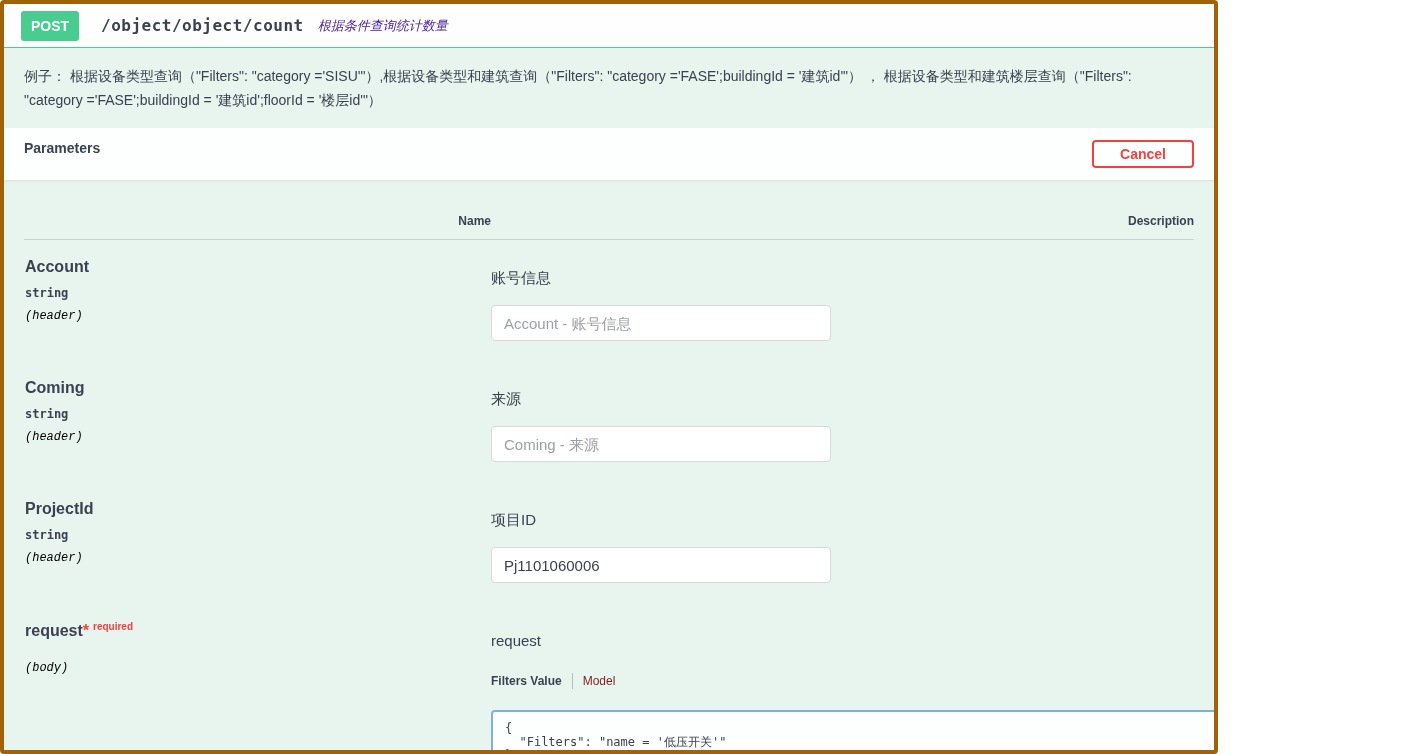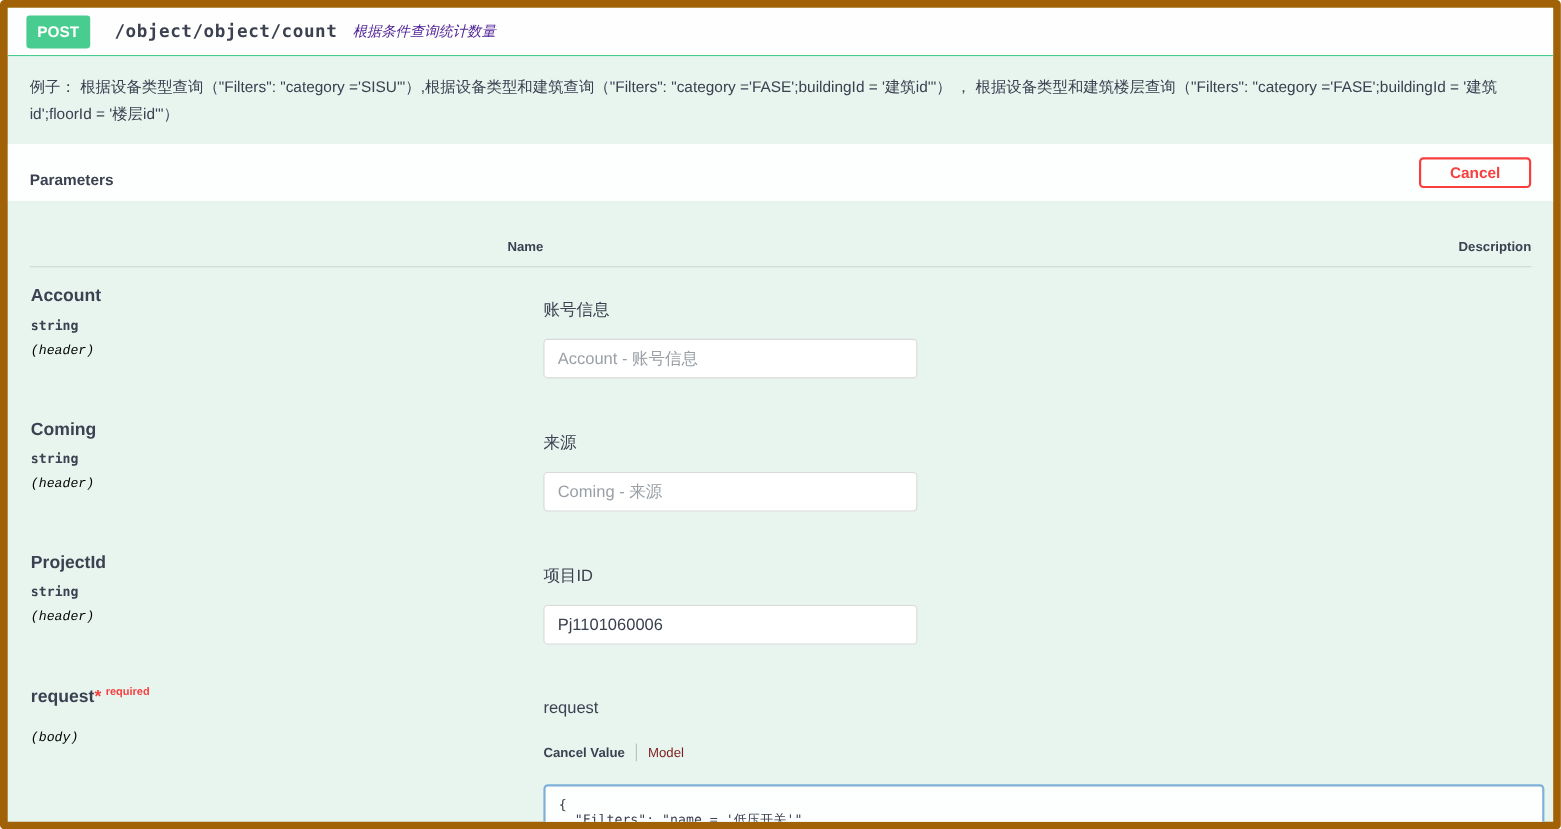--- a/index.html
+++ b/index.html
@@ -3,23 +3,23 @@
 <meta charset="utf-8">
 <style>
   * { box-sizing: border-box; margin: 0; padding: 0; }
   html, body { width: 1419px; height: 754px; overflow: hidden; }
   body {
     font-family: "Liberation Sans", sans-serif;
     color: #3b4151;
     background: #fff;
   }
   .opblock {
-    width: 1419px;
+    width: 1218px;
     height: 754px;
-    border: 7px solid #a16207;
+    border: 4px solid #a16207;
     border-radius: 4px;
     overflow: hidden;
     background: #e7f5ee;
   }
   
   .opblock-summary {
     display: flex;
     align-items: center;
     height: 44px;
     padding: 0 20px 0 17px;
@@ -58,21 +58,21 @@
     line-height: 24px;
     color: #3b4151;
   }
   
   .section-header {
     background: rgba(255,255,255,0.92);
     box-shadow: 0 1px 2px rgba(0,0,0,0.08);
     padding: 12px 20px;
     height: 52px;
     display: flex;
-    align-items: flex-end;
+    align-items: flex-start;
     justify-content: space-between;
     margin-top: 2px;
   }
   .section-title { font-size: 14px; font-weight: 700; }
   .cancel-btn {
     background: transparent;
     border: 2px solid #f93e3e;
     color: #f93e3e;
     font-family: "Liberation Sans", sans-serif;
     font-weight: 700;
@@ -231,21 +231,21 @@
     <div class="prow">
       <div>
         <div class="pname required-name">
           <span>request</span><span class="pstar">*</span><span class="preq">required</span>
         </div>
         <div class="ploc ploc-body">(body)</div>
       </div>
       <div>
         <div class="pdesc-text">request</div>
         <div class="tabs">
-          <span class="tab-active">Cancel Value</span>
+          <span class="tab-active">Filters Value</span>
           <span class="tab-sep"></span>
           <span class="tab-inactive">Model</span>
         </div>
         <textarea class="body-editor" spellcheck="false" style="">{
   "Filters": "name = '低压开关'"
 }</textarea>
       </div>
     </div>
 
   </div>

